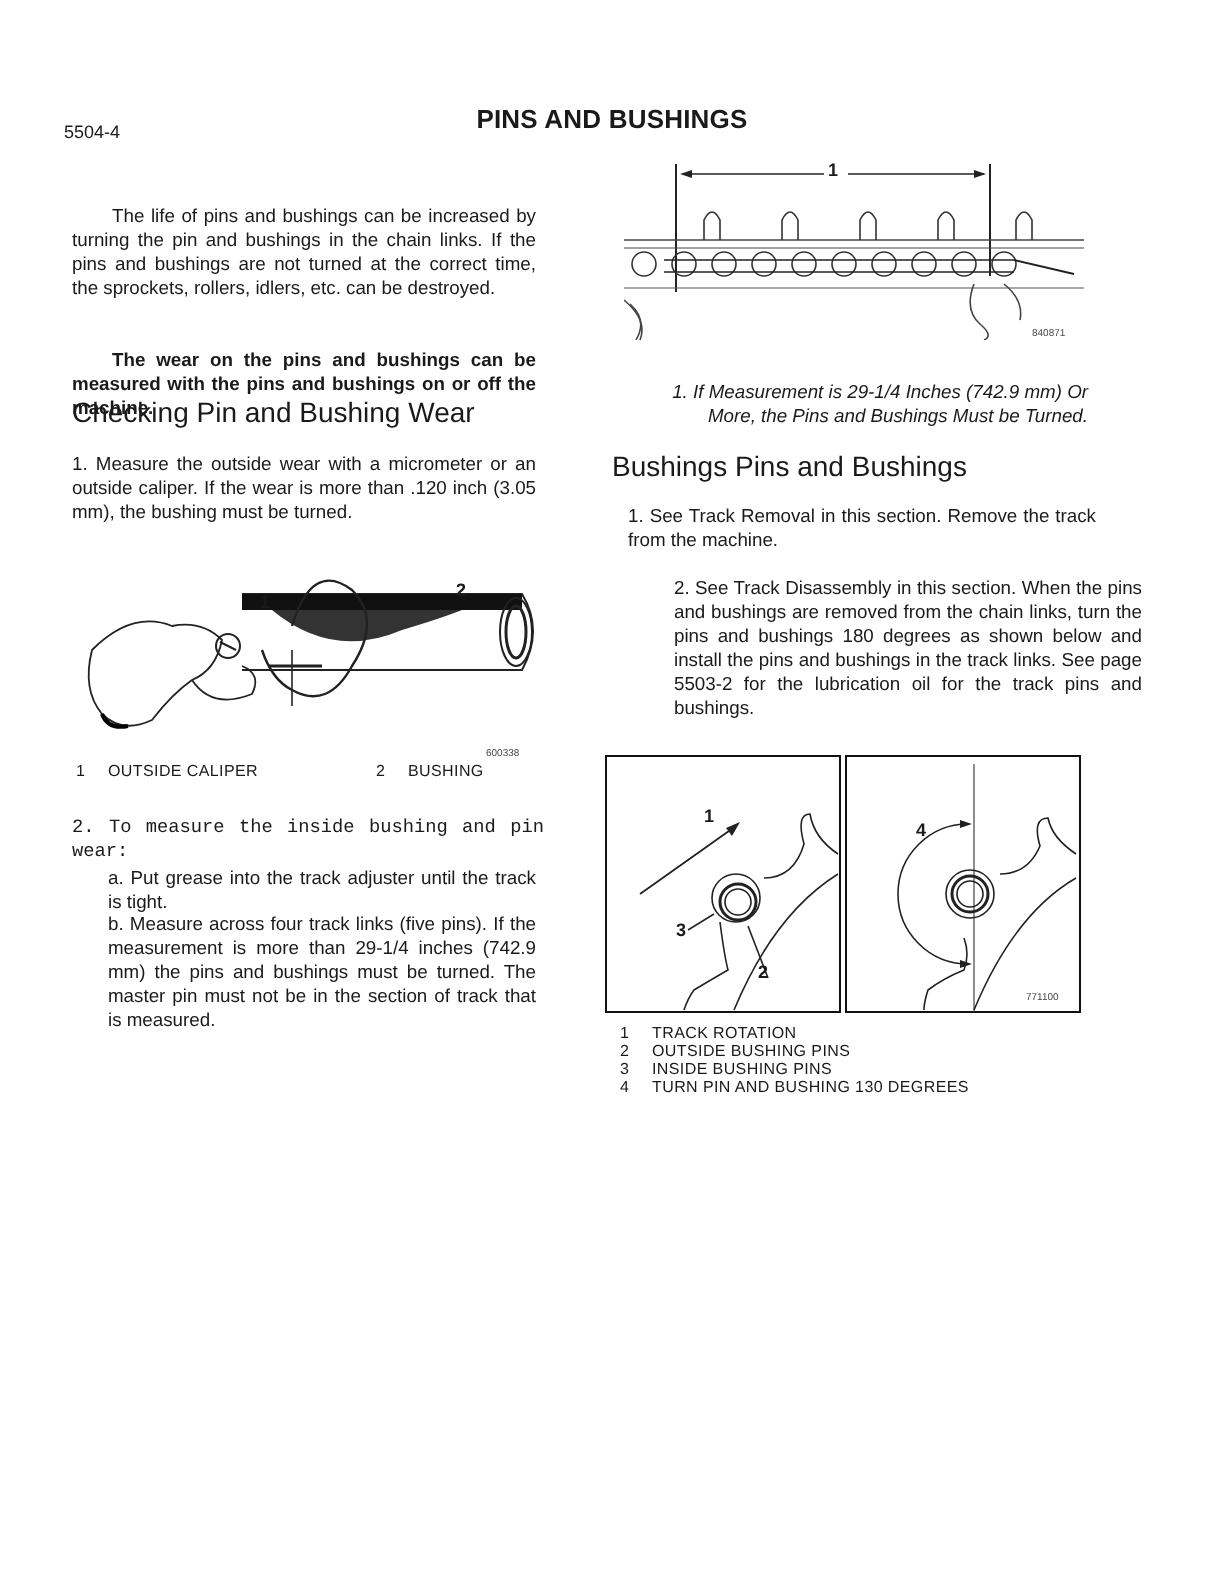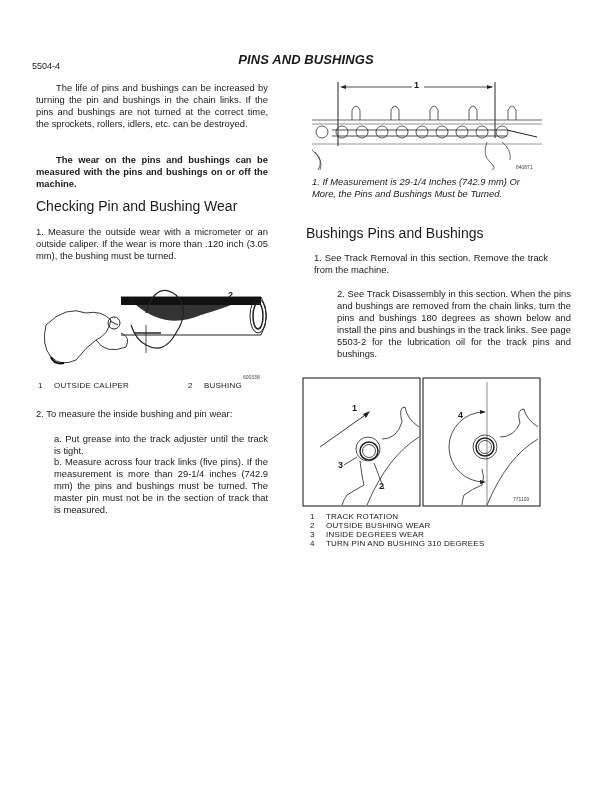--- a/index.html
+++ b/index.html
@@ -1,21 +1,21 @@
 <!DOCTYPE html>
 <html><head>
 <meta charset="utf-8">
 <style>
   html, body { margin: 0; padding: 0; background: #ffffff; }
   body { width: 612px; height: 792px; position: relative; overflow: hidden; font-family: "Liberation Sans", sans-serif; color: #1a1a1a; }
   .abs { position: absolute; }
   .page-num { left: 32px; top: 37px; font-size: 9px; margin-top: 24px; }
-  .title { left: 0; width: 612px; text-align: center; top: 52px; font-size: 13px; font-weight: bold; letter-spacing: 0.1px; font-style: italic; }
+  .title { left: 0; width: 612px; text-align: center; top: 52px; font-size: 13px; font-weight: bold; letter-spacing: 0.1px; }
   .body { font-size: 9.4px; line-height: 12px; text-align: justify; }
-  .indent { text-indent: 20px; }
+  .indent { text-indent: 20px; margin-top: 20px; }
   .h2 { font-size: 14px; font-weight: normal; }
   .caption-i { font-size: 9.4px; line-height: 12px; font-style: italic; }
   .caps { font-size: 8px; line-height: 9px; letter-spacing: 0.2px; }
   .figid { font-size: 5px; color: #444; }
   .legend-row { display: flex; }
   .legend-row .n { width: 16px; }
   svg { position: absolute; }
 </style>
 </head>
 <body>
@@ -53,21 +53,21 @@
   <div class="legend-row" style="width:150px;">
     <span class="n">1</span>
     <span>OUTSIDE CALIPER</span>
   </div>
   <div class="legend-row">
     <span class="n">2</span>
     <span>BUSHING</span>
   </div>
 </div>
 
-<div class="abs body" style="left:36px; top:408px; width:236px;">2.   To measure the inside bushing and pin wear:</div>
+<div class="abs body" style="left:36px; top:408px; width:236px;font-family:Liberation Mono, monospace;">2.   To measure the inside bushing and pin wear:</div>
 <div class="abs body" style="left:54px; top:433px; width:214px;">a.   Put grease into the track adjuster until the track is tight.</div>
 <div class="abs body" style="left:54px; top:456px; width:214px;">b.   Measure across four track links (five pins). If the measurement is more than 29-1/4 inches (742.9 mm) the pins and bushings must be turned. The master pin must not be in the section of track that is measured.</div>
 
 <svg style="left:312px; top:80px;" width="230" height="90" viewBox="0 0 230 90">
   <line x1="26" y1="2" x2="26" y2="66" stroke="#222" stroke-width="1"></line>
   <line x1="183" y1="2" x2="183" y2="58" stroke="#222" stroke-width="1"></line>
   <line x1="30" y1="7" x2="100" y2="7" stroke="#222" stroke-width="0.8"></line>
   <line x1="112" y1="7" x2="180" y2="7" stroke="#222" stroke-width="0.8"></line>
   <polygon points="28,7 34,5 34,9" fill="#222"></polygon>
   <polygon points="181,7 175,5 175,9" fill="#222"></polygon>
@@ -101,21 +101,21 @@
   <path d="M195 50 L225 57" stroke="#222" stroke-width="1"></path>
 
   <path d="M0 70 Q12 80 8 90" fill="none" stroke="#444" stroke-width="0.8"></path>
   <path d="M3 72 Q12 80 6 90" fill="none" stroke="#444" stroke-width="0.8"></path>
 
   <path d="M175 62 Q170 75 178 82 Q185 88 180 90" fill="none" stroke="#444" stroke-width="0.8"></path>
   <path d="M190 62 Q200 70 198 80" fill="none" stroke="#444" stroke-width="0.8"></path>
 </svg>
 <div class="abs" style="left:414px; top:80px; font-size:9px; font-weight:bold;">1</div>
 <div class="abs figid" style="left:516px; top:164px;">840871</div>
-<div class="abs caption-i" style="left:312px; top:176px; width:232px;">1.   If Measurement is 29-1/4 Inches (742.9 mm) Or More, the Pins and Bushings Must be Turned.</div>
+<div class="abs caption-i" style="left:312px; top:190px; width:232px;text-align:right;">1.   If Measurement is 29-1/4 Inches (742.9 mm) Or More, the Pins and Bushings Must be Turned.</div>
 
 <div class="abs h2" style="left:306px; top:225px;">Bushings Pins and Bushings</div>
 <div class="abs body" style="left:314px; top:252px; width:234px;">1.   See Track Removal in this section. Remove the track from the machine.</div>
 <div class="abs body" style="left:306px; top:288px; width:234px;margin-left:31px;">2.   See Track Disassembly in this section. When the pins and bushings are removed from the chain links, turn the pins and bushings 180 degrees as shown below and install the pins and bushings in the track links. See page 5503-2 for the lubrication oil for the track pins and bushings.</div>
 
 <svg style="left:302px; top:377px;" width="240" height="130" viewBox="0 0 240 130">
 
   <rect x="1" y="1" width="117" height="128" fill="none" stroke="#111" stroke-width="1"></rect>
   <line x1="18" y1="70" x2="66" y2="36" stroke="#222" stroke-width="0.9"></line>
   <polygon points="68,34 61,37 64,41" fill="#222"></polygon>
@@ -146,23 +146,23 @@
 <div class="abs" style="left:458px; top:410px; font-size:9px; font-weight:bold;">4</div>
 <div class="abs figid" style="left:513px; top:496px;">771100</div>
 
 <div class="abs caps" style="left:310px; top:512px;">
   <div class="legend-row">
     <span class="n">1</span>
     <span>TRACK ROTATION</span>
   </div>
   <div class="legend-row">
     <span class="n">2</span>
-    <span>OUTSIDE BUSHING WEAR</span>
+    <span>OUTSIDE BUSHING PINS</span>
   </div>
   <div class="legend-row">
     <span class="n">3</span>
-    <span>INSIDE DEGREES WEAR</span>
+    <span>INSIDE BUSHING PINS</span>
   </div>
   <div class="legend-row">
     <span class="n">4</span>
-    <span>TURN PIN AND BUSHING 310 DEGREES</span>
+    <span>TURN PIN AND BUSHING 130 DEGREES</span>
   </div>
 </div>
 
 </body></html>

